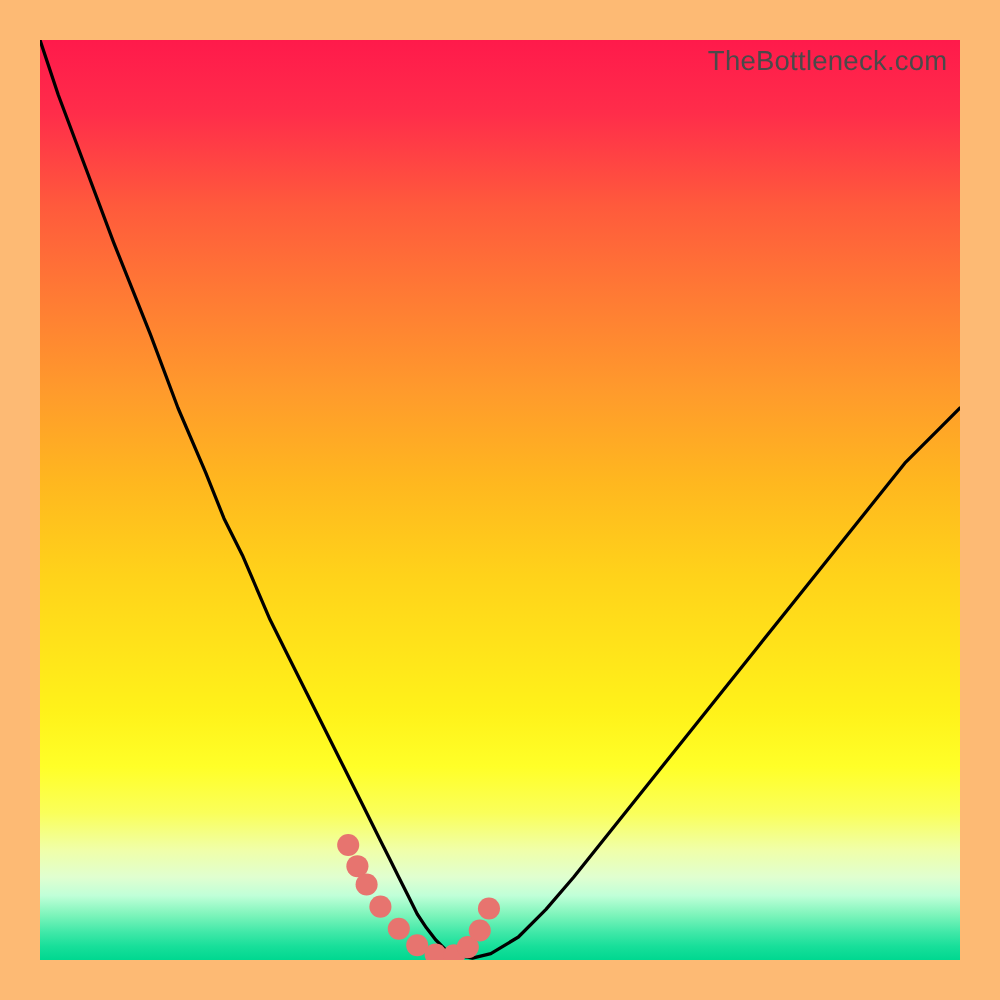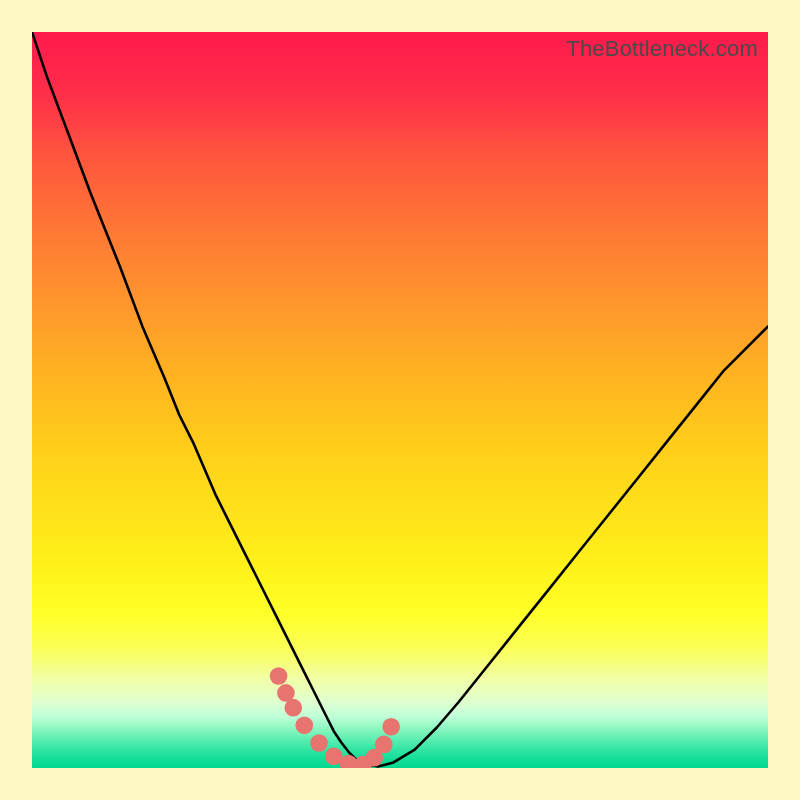--- a/index.html
+++ b/index.html
@@ -8,21 +8,21 @@
     width: 800px;
     height: 800px;
     overflow: hidden;
     background: #000;
     font-family: Arial, Helvetica, sans-serif;
   }
   .frame {
     position: relative;
     width: 800px;
     height: 800px;
-    background: #fef9c3;
+    background: #fdba74;
   }
   .plot-area {
     position: absolute;
     left: 32px;
     top: 32px;
     width: 736px;
     height: 736px;
     overflow: hidden;
   }
   .gradient-bg {

